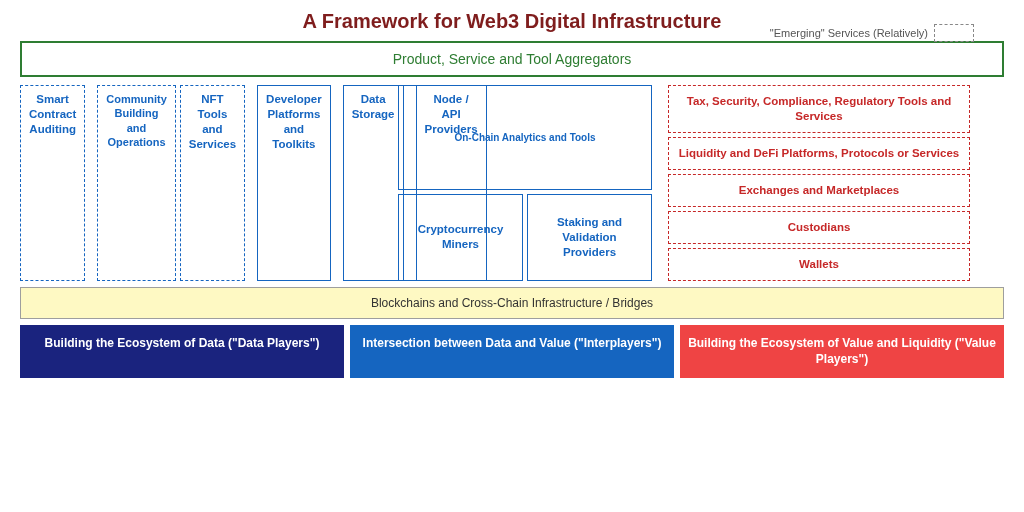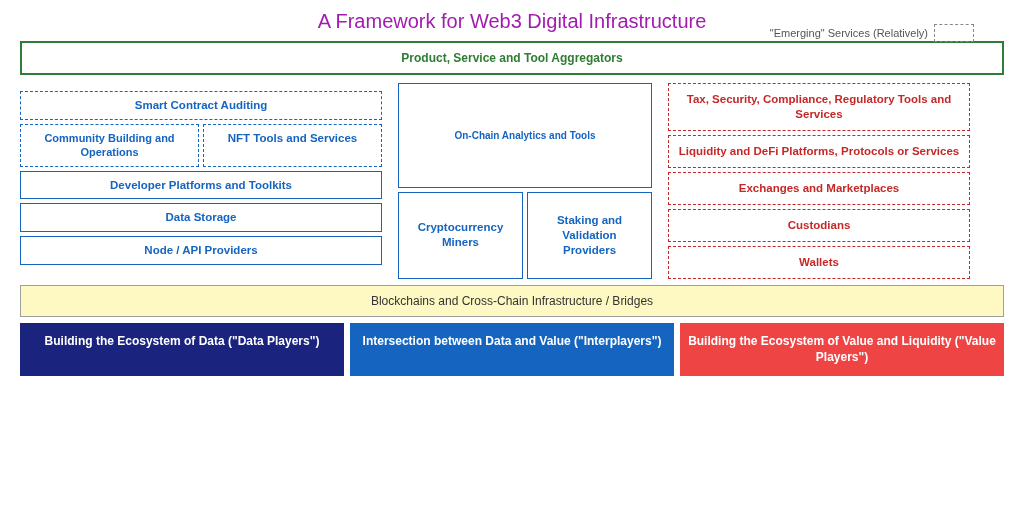--- a/index.html
+++ b/index.html
@@ -8,22 +8,22 @@
       background: #fff;
       width: 1024px;
       min-height: 512px;
       padding: 10px 20px;
       font-size: 12px;
     }
 
     .page-title {
       text-align: center;
       font-size: 20px;
-      font-weight: normal;
-      color: #a21caf;
+      font-weight: bold;
+      color: #7f1d1d;
       margin-bottom: 8px;
     }
 
     .emerging-label {
       position: absolute;
       right: 30px;
       top: 14px;
       font-size: 11px;
       color: #555;
       display: flex;
@@ -40,40 +40,39 @@
     .header-row {
       position: relative;
     }
 
     
     .aggregator-bar {
       border: 2px solid #2e7d32;
       text-align: center;
       padding: 8px;
       color: #2e7d32;
-      font-weight: bold;
-      font-size: 12px;
+      font-weight: normal;
+      font-size: 14px;
       margin-bottom: 8px;
     }
 
     
     .main-grid {
       display: grid;
       grid-template-columns: 370px 270px 310px;
       gap: 0;
       margin-bottom: 6px;
     }
 
     
     .left-col {
       display: flex;
-      flex-direction: column;
-      gap: 4px;
+      flex-direction: row;
+      gap: 12px;
       padding-right: 8px;
-      margin-top: 8px;
     }
 
     .left-top-row {
       display: flex;
       gap: 4px;
     }
 
     .cell {
       border: 1.5px solid #1565c0;
       padding: 6px 8px;

